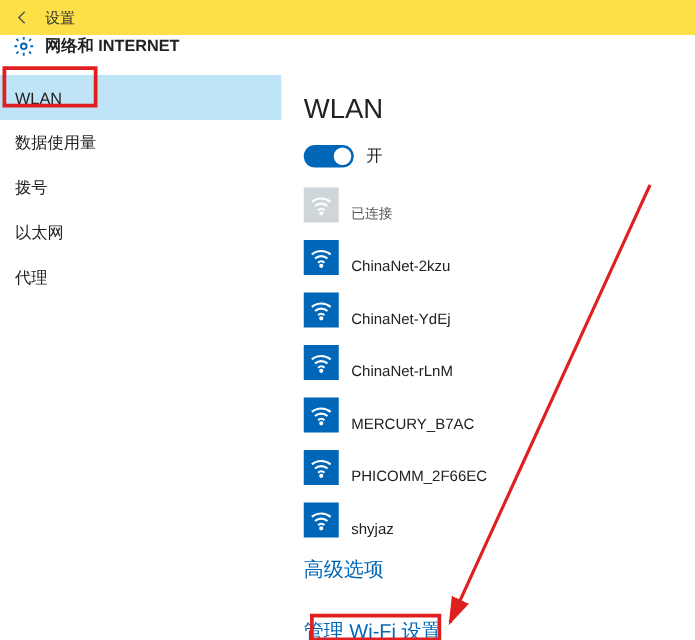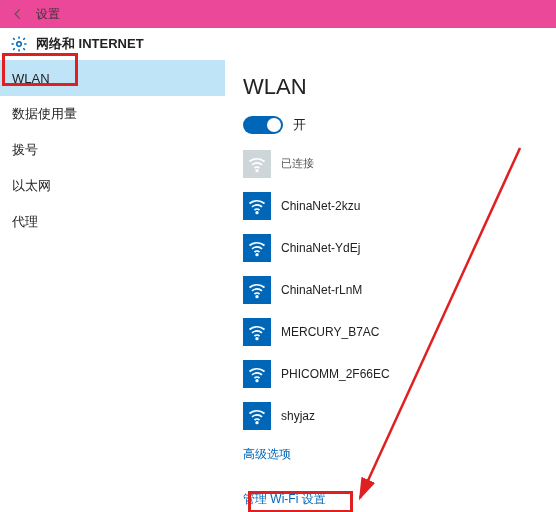--- a/index.html
+++ b/index.html
@@ -1,41 +1,41 @@
 <!DOCTYPE html>
 <html><head>
 <meta charset="utf-8">
 <style>
   * { box-sizing: border-box; margin: 0; padding: 0; }
   html, body { width: 556px; height: 512px; font-family: "Microsoft YaHei", "Segoe UI", sans-serif; font-size: 13px; color: #222; background: #fff; overflow: hidden; }
   .window { width: 556px; height: 512px; display: flex; flex-direction: column; background: #fff; }
-  .titlebar { height: 28px; display: flex; align-items: center; padding: 2px 8px; background: #ec4899; }
+  .titlebar { height: 28px; display: flex; align-items: center; padding: 2px 8px; background: #fde047; }
   .back-arrow { width: 20px; height: 20px; display: flex; align-items: center; justify-content: center; color: #555; cursor: pointer; }
   .titletext { margin-left: 8px; font-size: 12px; color: #333; }
-  .header { height: 32px; display: flex; align-items: center; padding: 0 10px; background: #fff; }
+  .header { height: 32px; display: flex; padding: 0 10px; background: #fff; }
   .gear { width: 18px; height: 18px; margin-right: 8px; color: #0067b8; }
   .header-title { font-size: 13px; font-weight: 600; color: #222; }
   .body { flex: 1; display: flex; min-height: 0; }
   .sidebar { width: 225px; background: #fff; padding-top: 0; }
   .sidebar-item { height: 36px; display: flex; align-items: center; padding: 0 12px; font-size: 13px; color: #222; cursor: pointer; }
   .sidebar-item.selected { background: #bfe3f7; }
   .main { flex: 1; padding: 14px 16px 8px 18px; overflow: hidden; }
   .main h1 { font-size: 22px; font-weight: 400; margin-bottom: 16px; color: #222; }
   .toggle-row { display: flex; align-items: center; gap: 10px; margin-bottom: 16px; }
   .toggle { width: 40px; height: 18px; border-radius: 9px; background: #0067b8; position: relative; cursor: pointer; }
   .toggle .knob { position: absolute; right: 2px; top: 2px; width: 14px; height: 14px; border-radius: 50%; background: #fff; }
   .toggle-label { font-size: 13px; color: #222; }
   .wifi-list { display: flex; flex-direction: column; gap: 14px; }
-  .wifi-item { display: flex; align-items: center; gap: 10px; cursor: pointer; }
+  .wifi-item { display: flex; align-items: flex-end; gap: 10px; cursor: pointer; }
   .wifi-icon { width: 28px; height: 28px; background: #0067b8; display: flex; align-items: center; justify-content: center; flex-shrink: 0; }
   .wifi-icon.faded { background: #cfd6da; }
   .wifi-text { display: flex; flex-direction: column; }
   .wifi-name { font-size: 12px; color: #222; line-height: 1.2; }
   .wifi-status { font-size: 11px; color: #555; line-height: 1.2; }
-  .adv-link, .manage-link { color: #0067b8; font-size: 12px; margin-top: 16px; display: inline-block; cursor: pointer; }
+  .adv-link, .manage-link { color: #0067b8; font-size: 16px; margin-top: 16px; display: inline-block; cursor: pointer; }
   .manage-link { margin-top: 28px; }
   
   .hl { position: absolute; border: 3px solid #e02020; pointer-events: none; }
   .root-rel { position: relative; }
   
   .arrow-svg { position: absolute; left: 0; top: 0; pointer-events: none; }
 </style>
 </head>
 <body>
 

